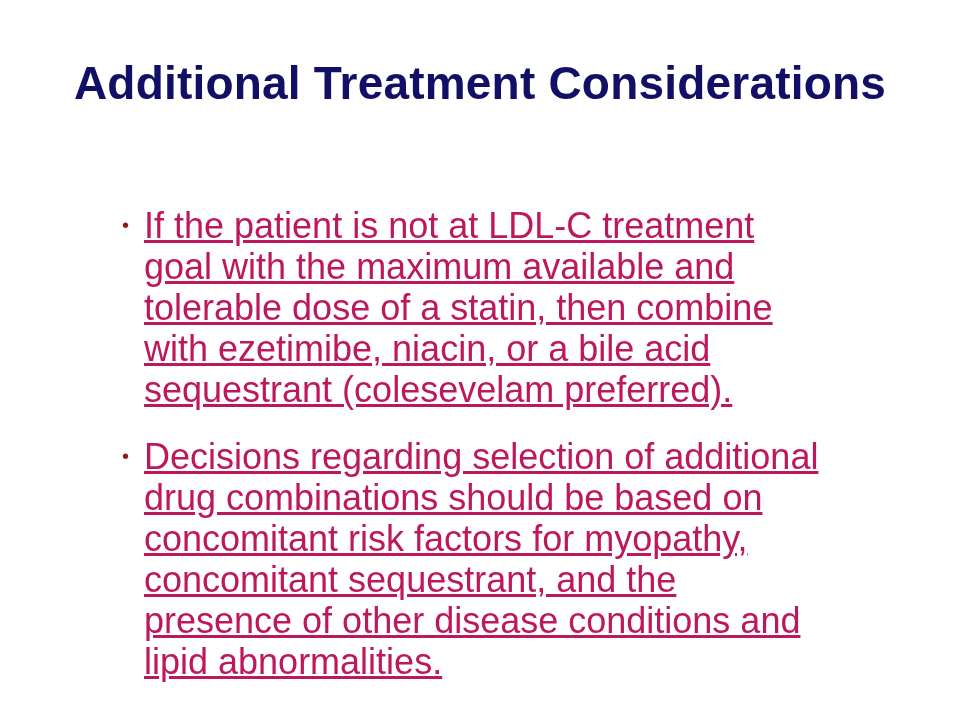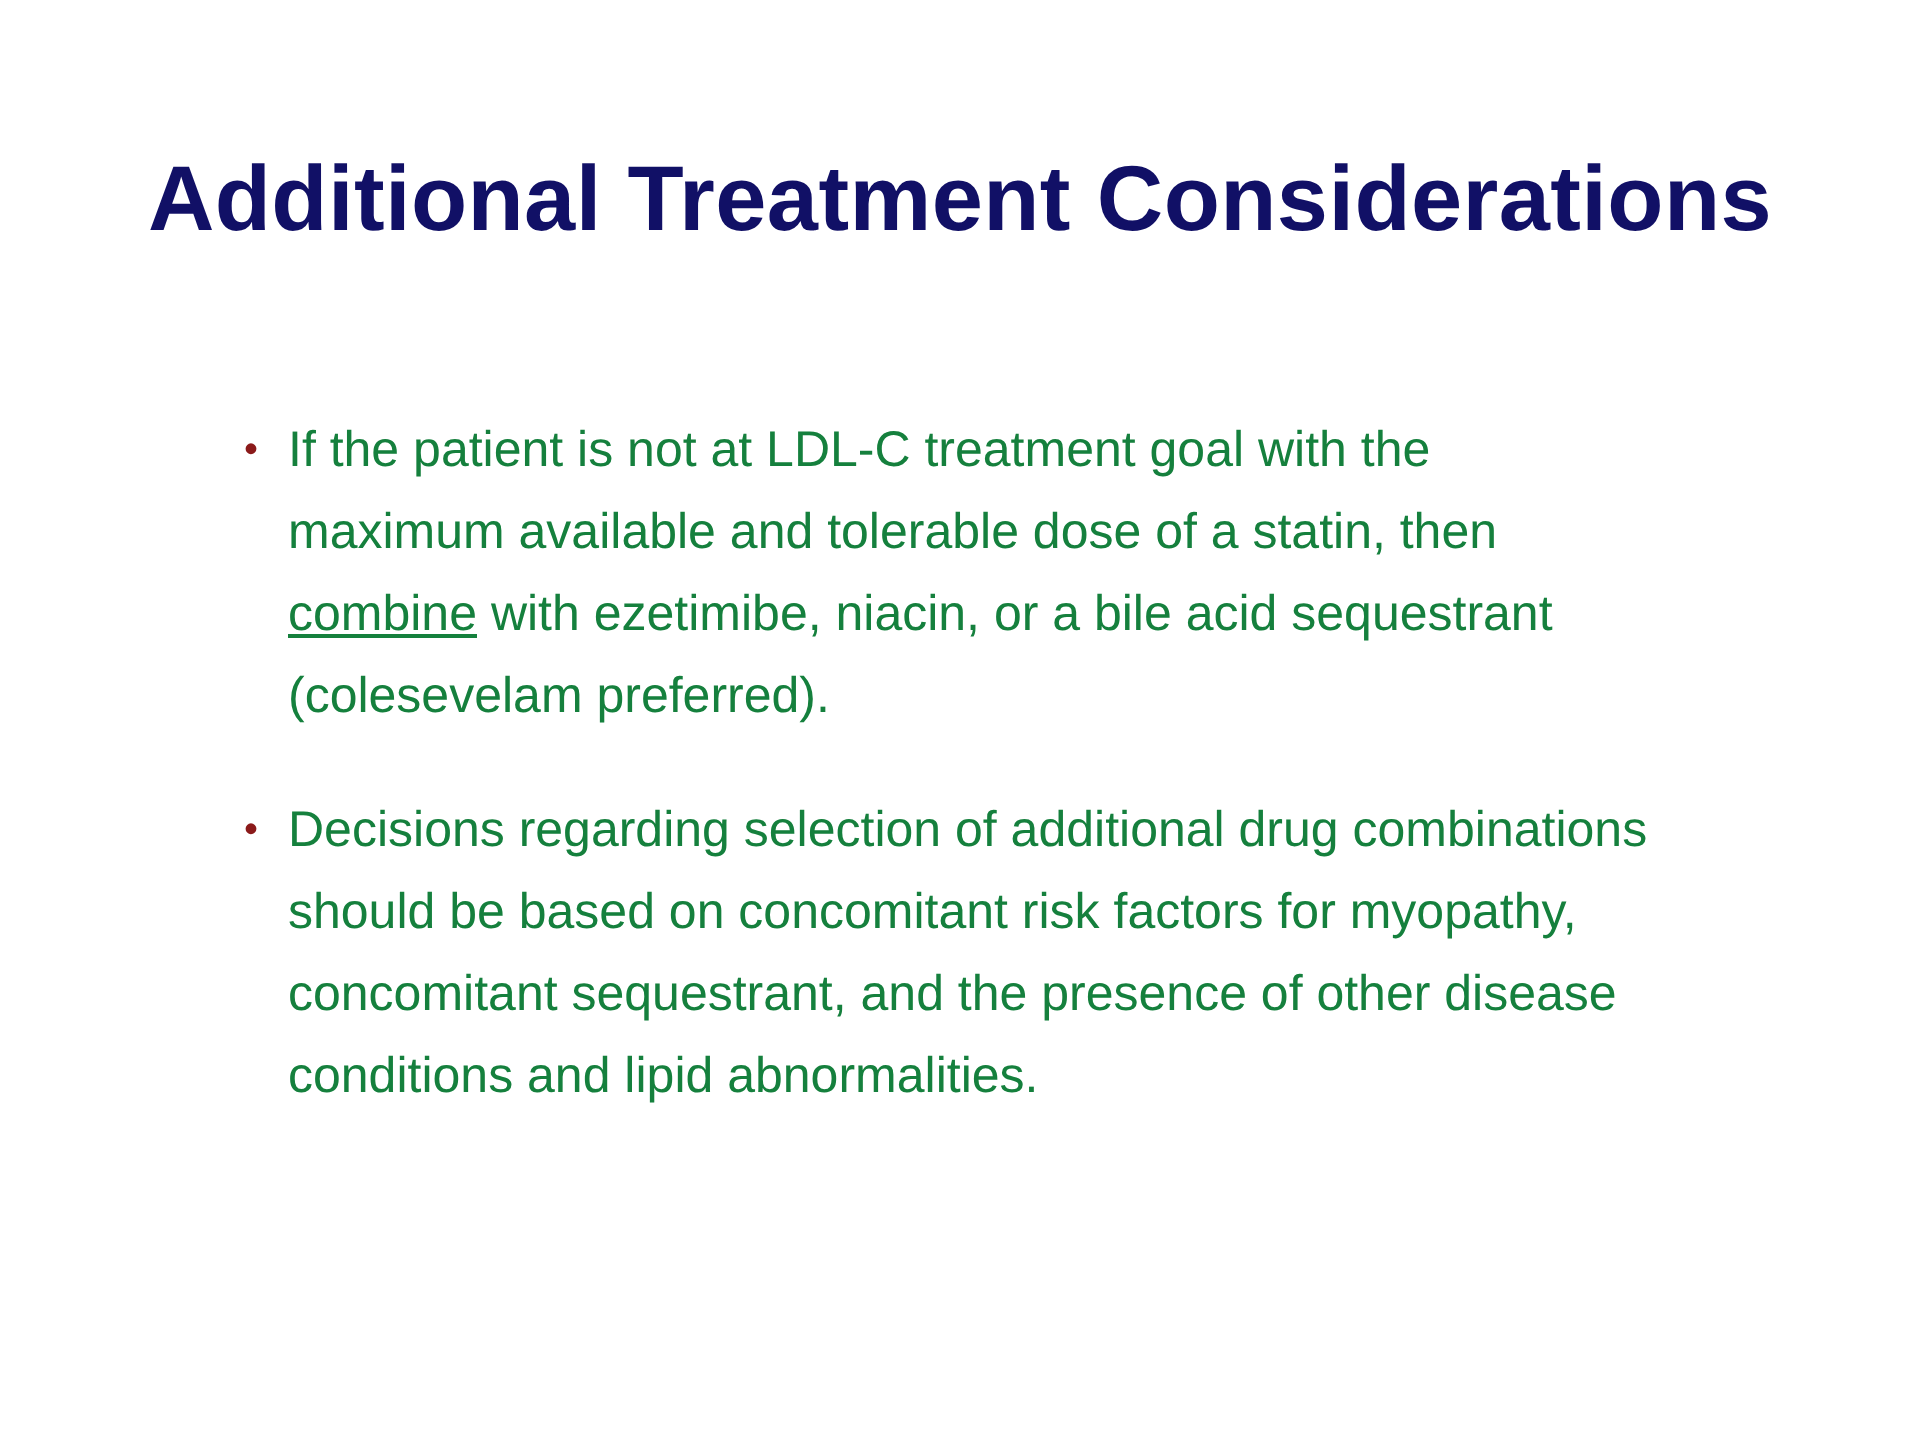--- a/index.html
+++ b/index.html
@@ -23,21 +23,20 @@
     position: absolute;
     top: 56px;
     left: 60px;
     width: 840px;
     text-align: center;
     font-size: 46px;
     font-weight: bold;
     line-height: 1.18;
     color: #111066;
     letter-spacing: 0.2px;
-    margin-top: 16px;
   }
   .bullet-list {
     position: absolute;
     top: 205px;
     left: 118px;
     width: 760px;
     list-style: none;
     margin: 0;
     padding: 0;
   }
@@ -52,23 +51,24 @@
     width: 26px;
     color: #8b1a1a;
     font-size: 20px;
     line-height: 41px;
     text-align: left;
     padding-left: 4px;
     box-sizing: border-box;
   }
   .bullet-text {
     flex: 1 1 auto;
-    font-size: 25px;
+    font-size: 36px;
     line-height: 41px;
-    color: #15803d;
+    color: #be185d;
+    text-decoration: underline;
   }
   .bullet-text .underline {
     text-decoration: underline;
   }
   .bullet-1 .bullet-text { max-width: 680px; }
   .bullet-2 .bullet-text { max-width: 680px; }
 </style>
 </head>
 <body>
 

